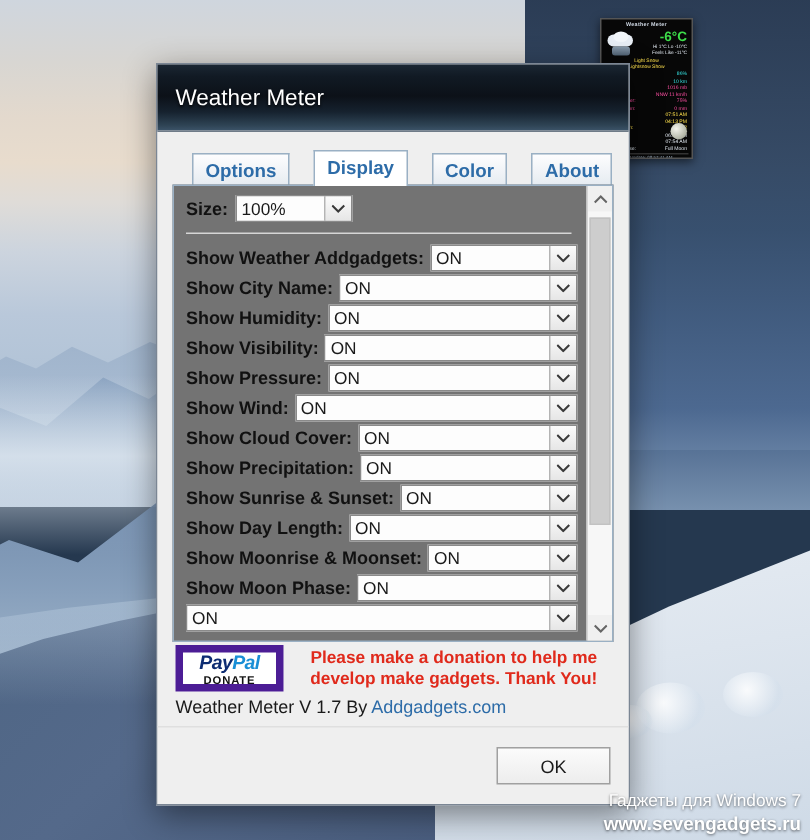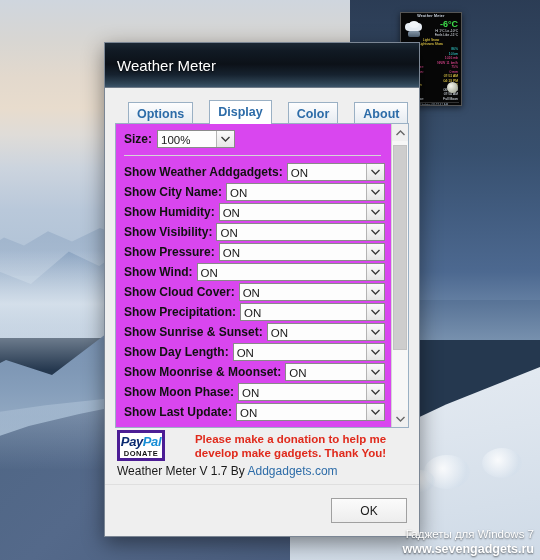--- a/index.html
+++ b/index.html
@@ -183,21 +183,21 @@
     background: #ffffff;
     color: #2d6ca8;
     padding-bottom: 5px;
     top: 0px;
     z-index: 3;
   }
 
   
   #panel {
     border: 1px solid #9ab0c4;
-    background: #d946ef;
+    background: #737373;
     flex: 0 0 auto;
     height: 305px;
     display: flex;
     position: relative;
     margin-top: -1px;
     z-index: 1;
   }
   #panel-inner {
     flex: 1; padding: 6px 0 0 8px; overflow: hidden;
   }
@@ -257,23 +257,23 @@
     position: absolute; left: 1px; right: 1px; top: 4px;
     height: 205px;
     background: #cdcdcd;
     border: 1px solid #c2c2c2;
   }
 
   
   #donate-wrap { padding: 2px 0 0 0; background: #efefef; }
   #donate-row { display: flex; align-items: center; gap: 7px; padding-left: 2px; }
   #paypal-btn {
-    width: 48px; height: 31px; flex: 0 0 auto;
+    width: 72px; height: 31px; flex: 0 0 auto;
     background: #ffffff;
-    border: 3px solid #4c1d95;
+    border: 5px solid #4c1d95;
     display: flex; flex-direction: column;
     align-items: center; justify-content: center;
     line-height: 1;
   }
   #paypal-btn .pp1 { font-size: 13px; font-weight: bold; font-style: italic; color: #0d2c72; letter-spacing: -.4px; }
   #paypal-btn .pp1 .b { color: #0d2c72; }
   #paypal-btn .pp1 .a { color: #1a8fd6; }
   #paypal-btn .pp2 { font-size: 7.5px; font-weight: bold; color: #111; letter-spacing: .6px; margin-top: 2px; }
   #donate-text {
     font-size: 11.5px; font-weight: bold; color: #e02a1c;
@@ -558,21 +558,20 @@
               <div class="val">ON</div>
               <div class="arrow">
                 <svg width="9" height="6" viewBox="0 0 9 6">
                     <path d="M0.5 1 L4.5 5 L8.5 1" fill="none" stroke="#3a3a3a" stroke-width="1.4"></path>
                   </svg>
               </div>
             </div>
           </div>
 
           <div class="opt-row">
-            <span class="lbl">Show Last Update:</span>
             <div class="combo">
               <div class="val">ON</div>
               <div class="arrow">
                 <svg width="9" height="6" viewBox="0 0 9 6">
                     <path d="M0.5 1 L4.5 5 L8.5 1" fill="none" stroke="#3a3a3a" stroke-width="1.4"></path>
                   </svg>
               </div>
             </div>
           </div>
 

